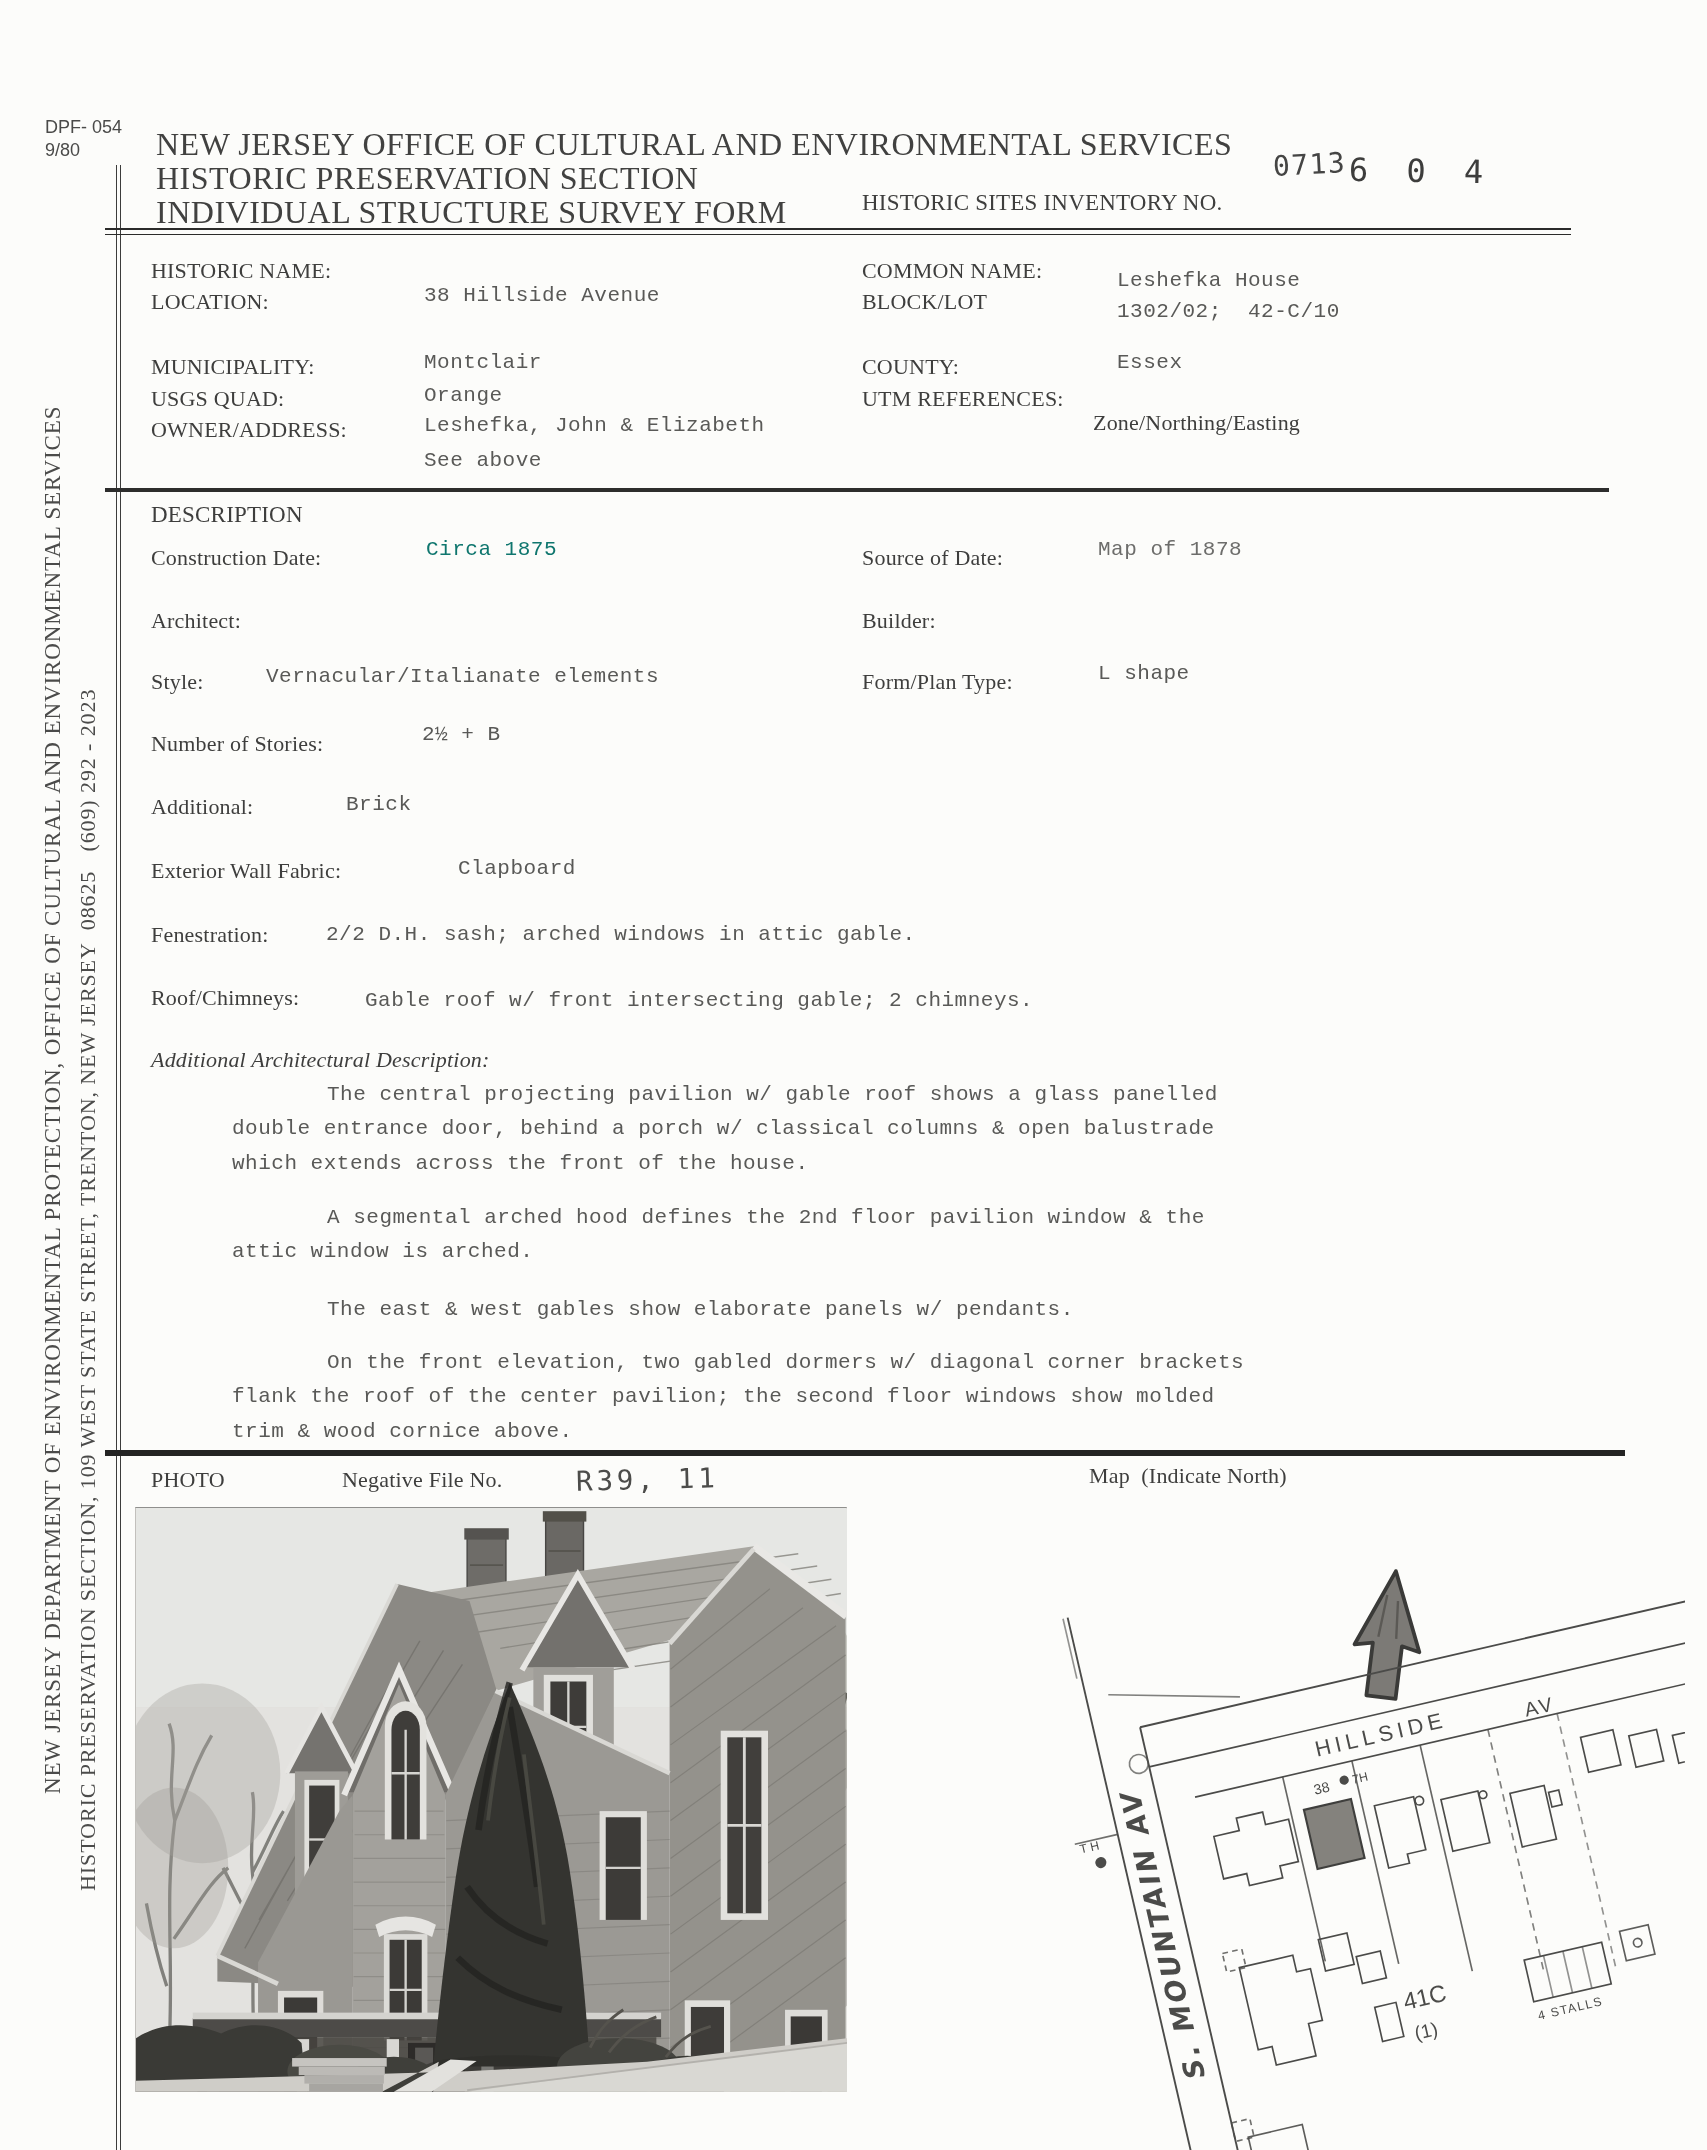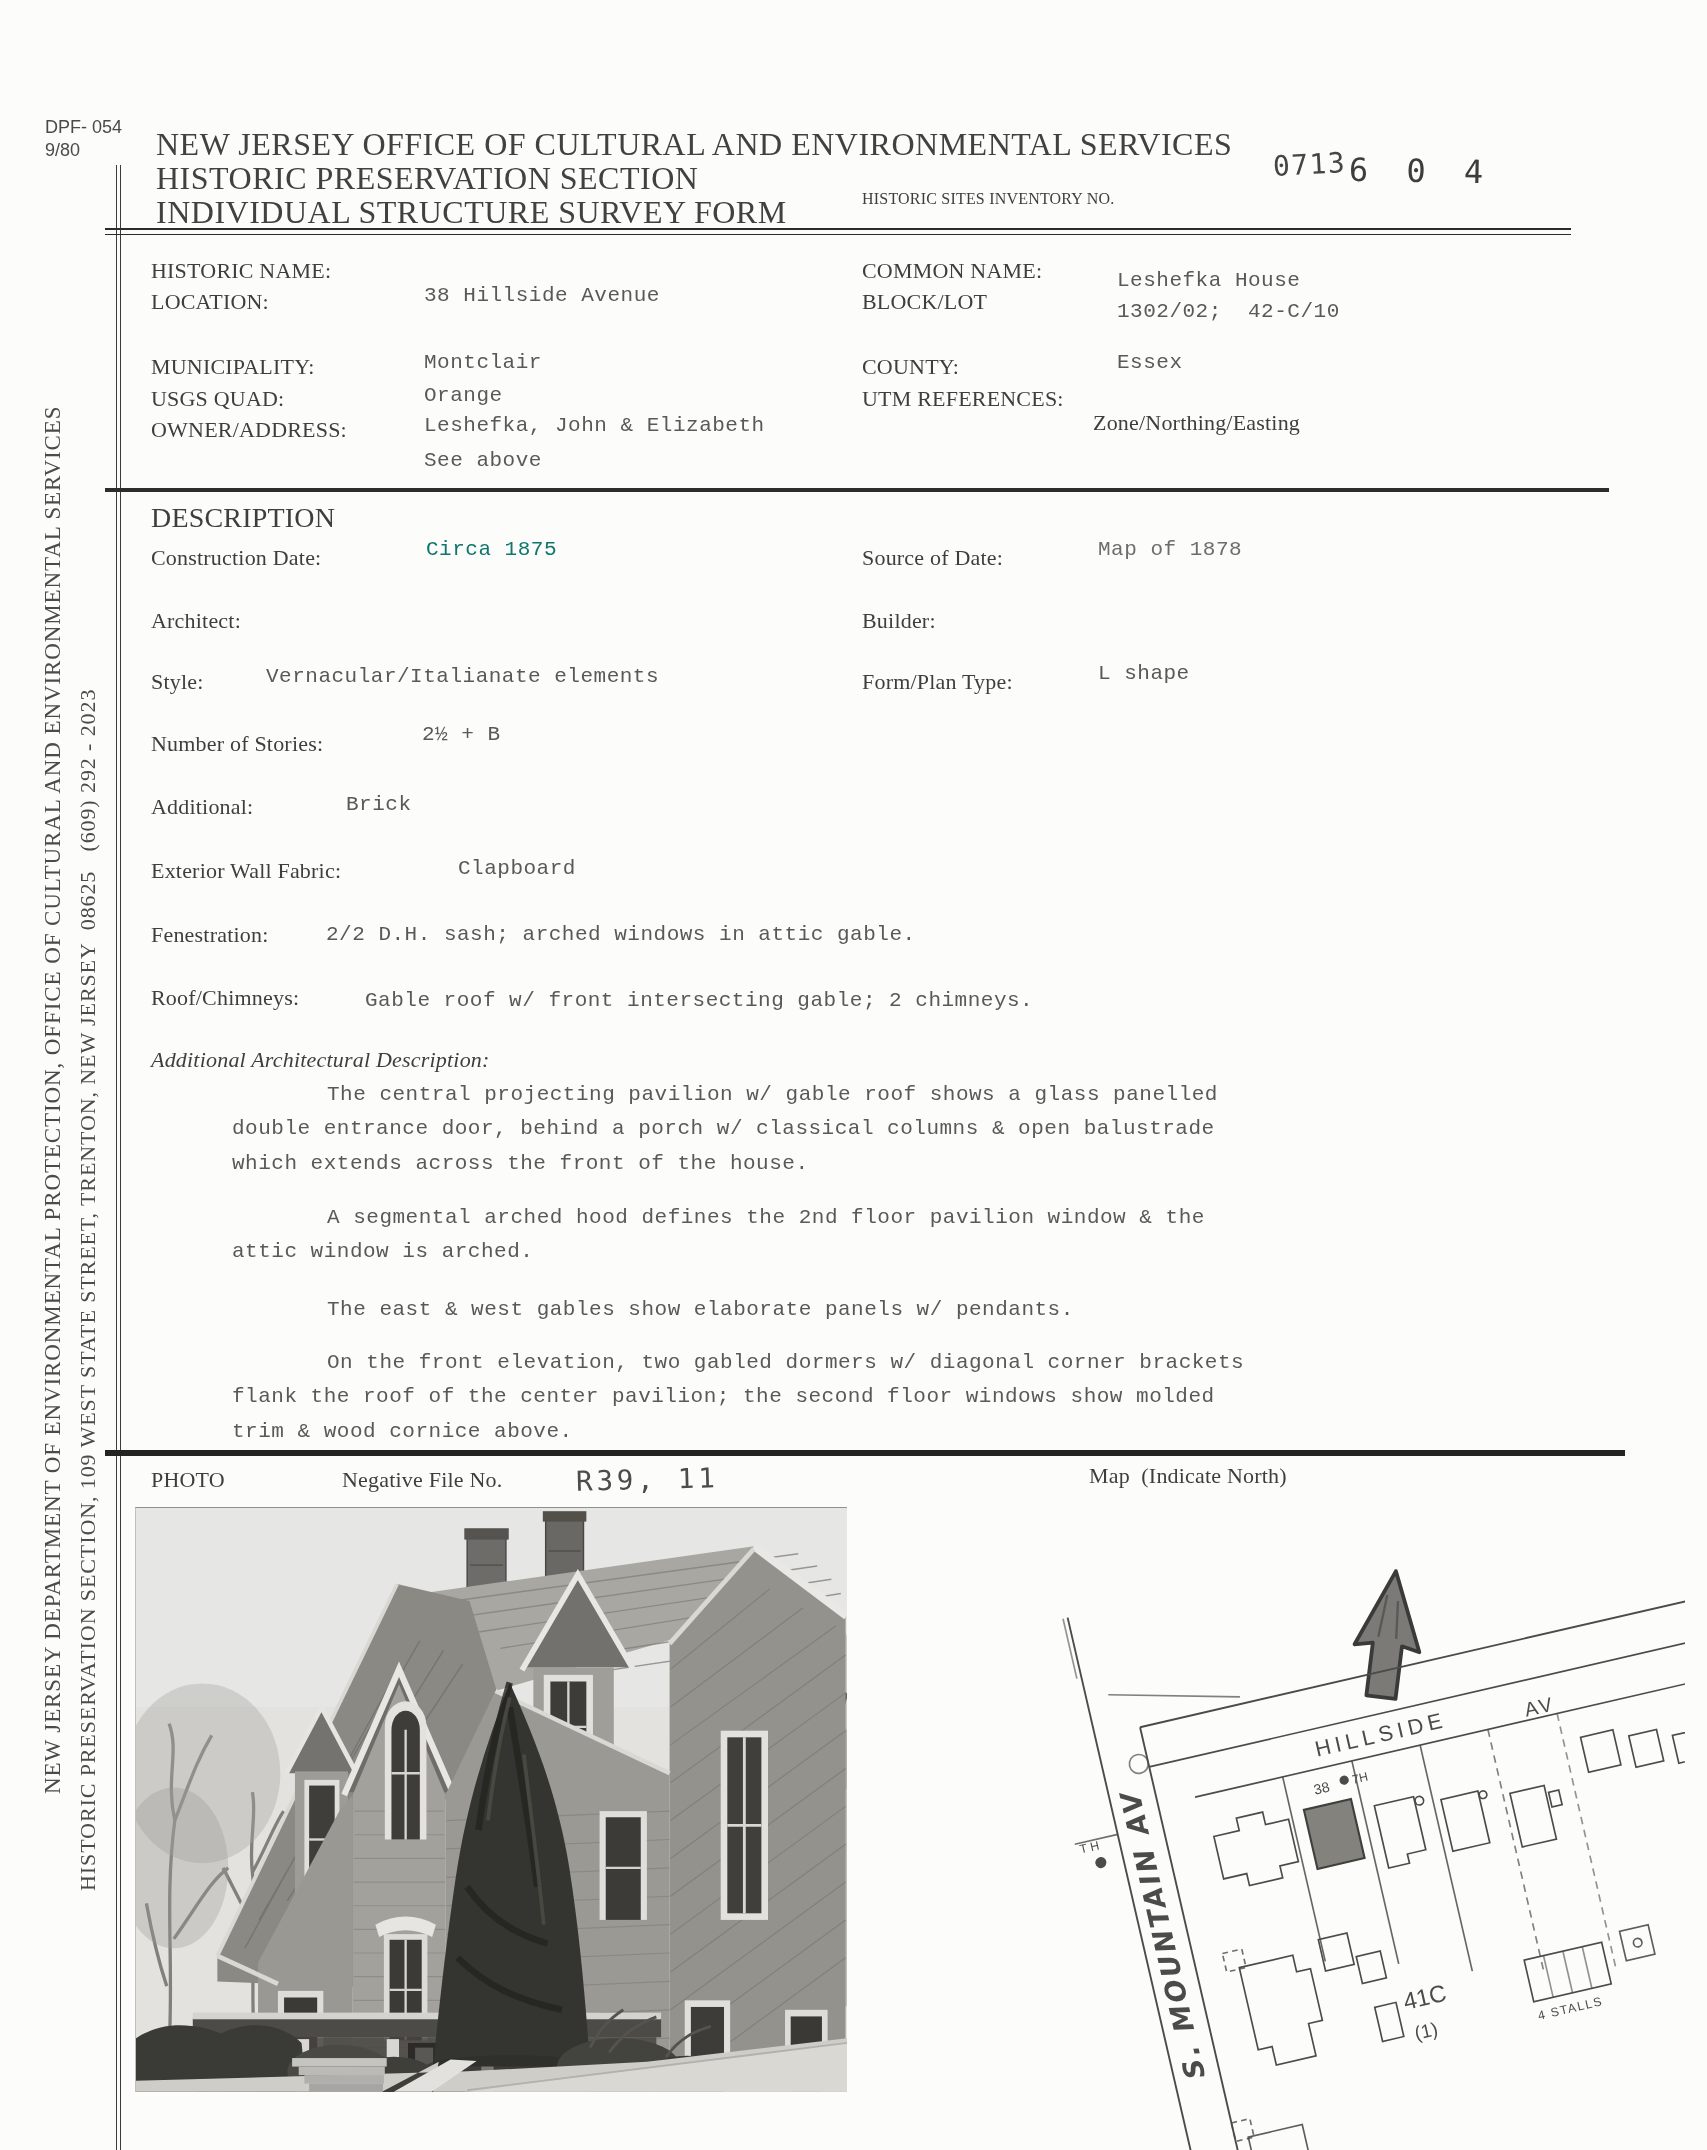--- a/index.html
+++ b/index.html
@@ -49,21 +49,21 @@
   <div class="hrule-double"></div>
   <div class="hrule-2"></div>
   <div class="hrule-3"></div>
 
   <div class="abs lbl-sm" style="left:45px; top:117px;">DPF- 054</div>
   <div class="abs lbl-sm" style="left:45px; top:140px;">9/80</div>
 
   <div class="abs hline" style="left:156px; top:126px;">NEW JERSEY OFFICE OF CULTURAL AND ENVIRONMENTAL SERVICES</div>
   <div class="abs hline" style="left:156px; top:160px;">HISTORIC PRESERVATION SECTION</div>
   <div class="abs hline" style="left:156px; top:194px;">INDIVIDUAL STRUCTURE SURVEY FORM</div>
-  <div class="abs lbl" style="left:862px; top:190px; font-size:16px;">HISTORIC SITES INVENTORY NO.</div>
+  <div class="abs lbl" style="left:862px; top:190px; font-size:23px;">HISTORIC SITES INVENTORY NO.</div>
   <div class="abs hand" style="left:1273px; top:148px; font-size:28px; transform:rotate(-3deg); letter-spacing:1.4px;">0713</div>
   <div class="abs hand" style="left:1349px; top:152px; font-size:32px; letter-spacing:9.5px; transform:rotate(1deg); color:#3d3d3c;">6 0 4</div>
 
   <div class="abs lbl" style="left:151px; top:258px;">HISTORIC NAME:</div>
   <div class="abs lbl" style="left:862px; top:258px;">COMMON NAME:</div>
   <div class="abs mono" style="left:1117px; top:269px;">Leshefka House</div>
 
   <div class="abs lbl" style="left:151px; top:289px;">LOCATION:</div>
   <div class="abs mono" style="left:424px; top:284px;">38 Hillside Avenue</div>
   <div class="abs lbl" style="left:862px; top:289px;">BLOCK/LOT</div>
@@ -76,21 +76,21 @@
 
   <div class="abs lbl" style="left:151px; top:386px;">USGS QUAD:</div>
   <div class="abs mono" style="left:424px; top:384px;">Orange</div>
   <div class="abs lbl" style="left:862px; top:386px;">UTM REFERENCES:</div>
 
   <div class="abs lbl" style="left:151px; top:417px;">OWNER/ADDRESS:</div>
   <div class="abs mono" style="left:424px; top:414px;">Leshefka, John &amp; Elizabeth</div>
   <div class="abs lbl" style="left:1093px; top:410px;">Zone/Northing/Easting</div>
   <div class="abs mono" style="left:424px; top:449px;">See above</div>
 
-  <div class="abs lbl" style="left:151px; top:502px; font-size:28px;">DESCRIPTION</div>
+  <div class="abs lbl" style="left:151px; top:502px; font-size:23px;">DESCRIPTION</div>
 
   <div class="abs lbl" style="left:151px; top:545px;">Construction Date:</div>
   <div class="abs mono" style="left:426px; top:538px; color:#0f766e;">Circa 1875</div>
   <div class="abs lbl" style="left:862px; top:545px;">Source of Date:</div>
   <div class="abs mono" style="left:1098px; top:538px; color:#6d6d6b;">Map of 1878</div>
 
   <div class="abs lbl" style="left:151px; top:608px;">Architect:</div>
   <div class="abs lbl" style="left:862px; top:608px;">Builder:</div>
 
   <div class="abs lbl" style="left:151px; top:669px;">Style:</div>

